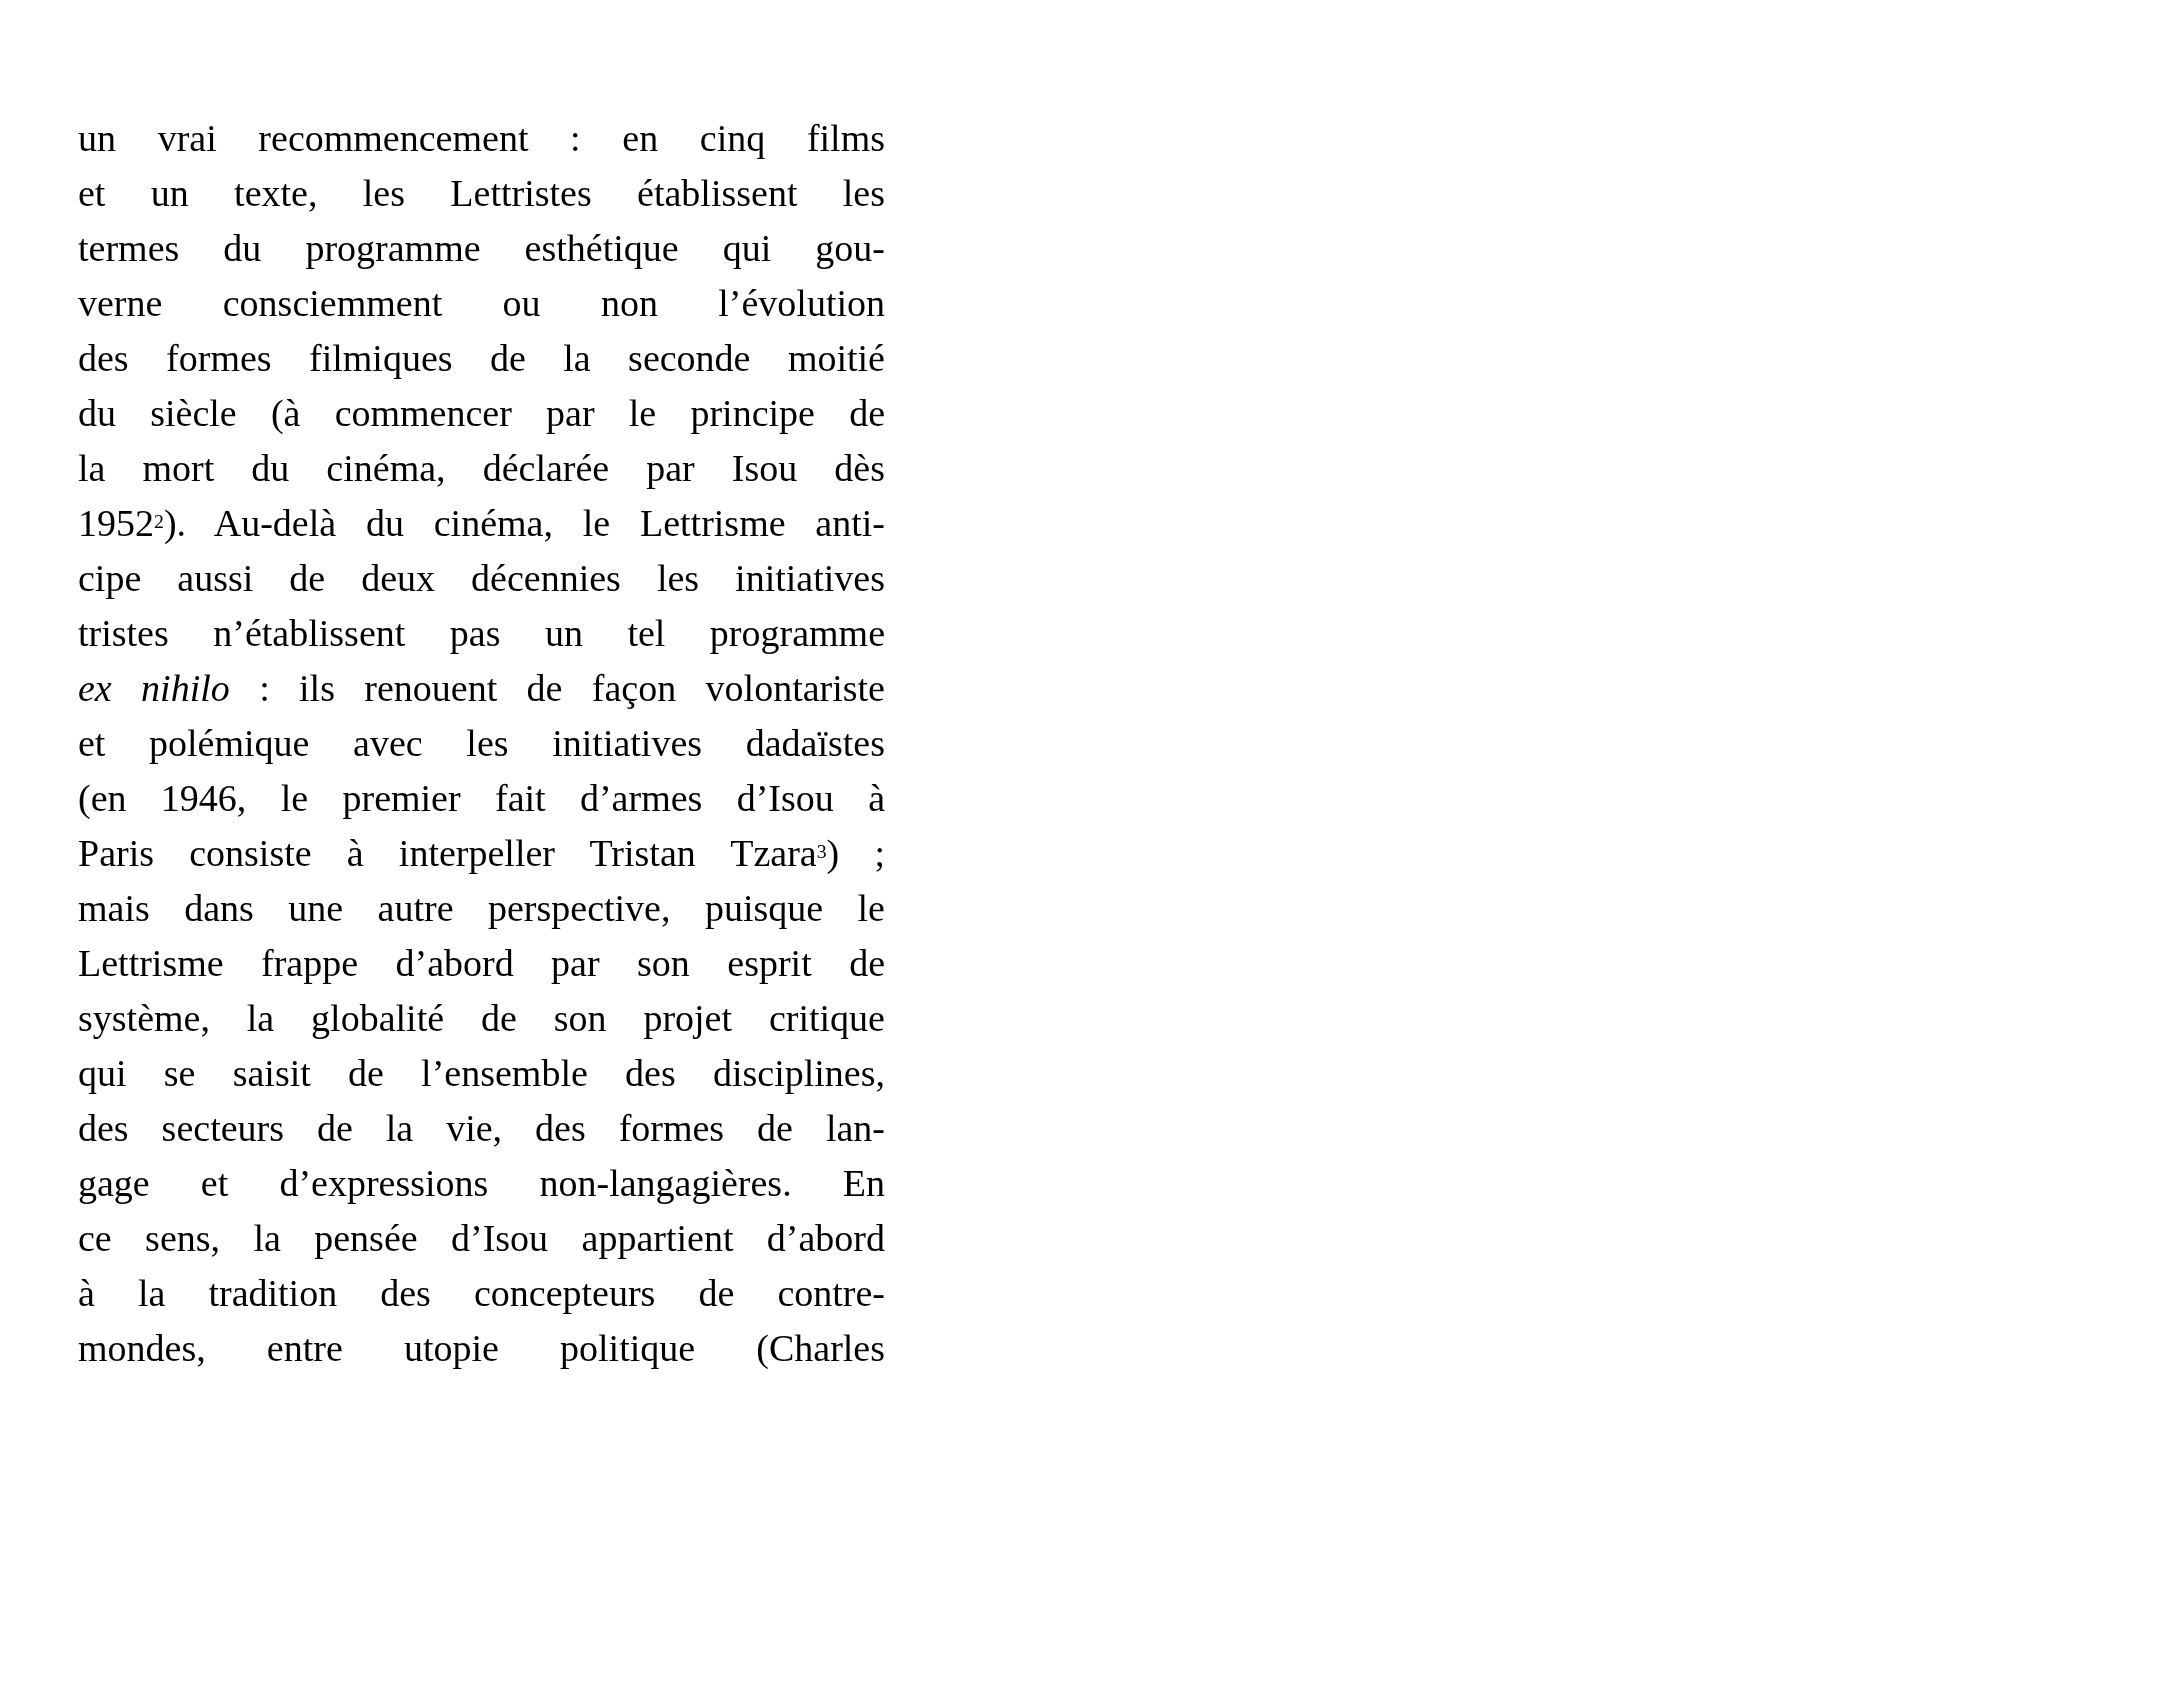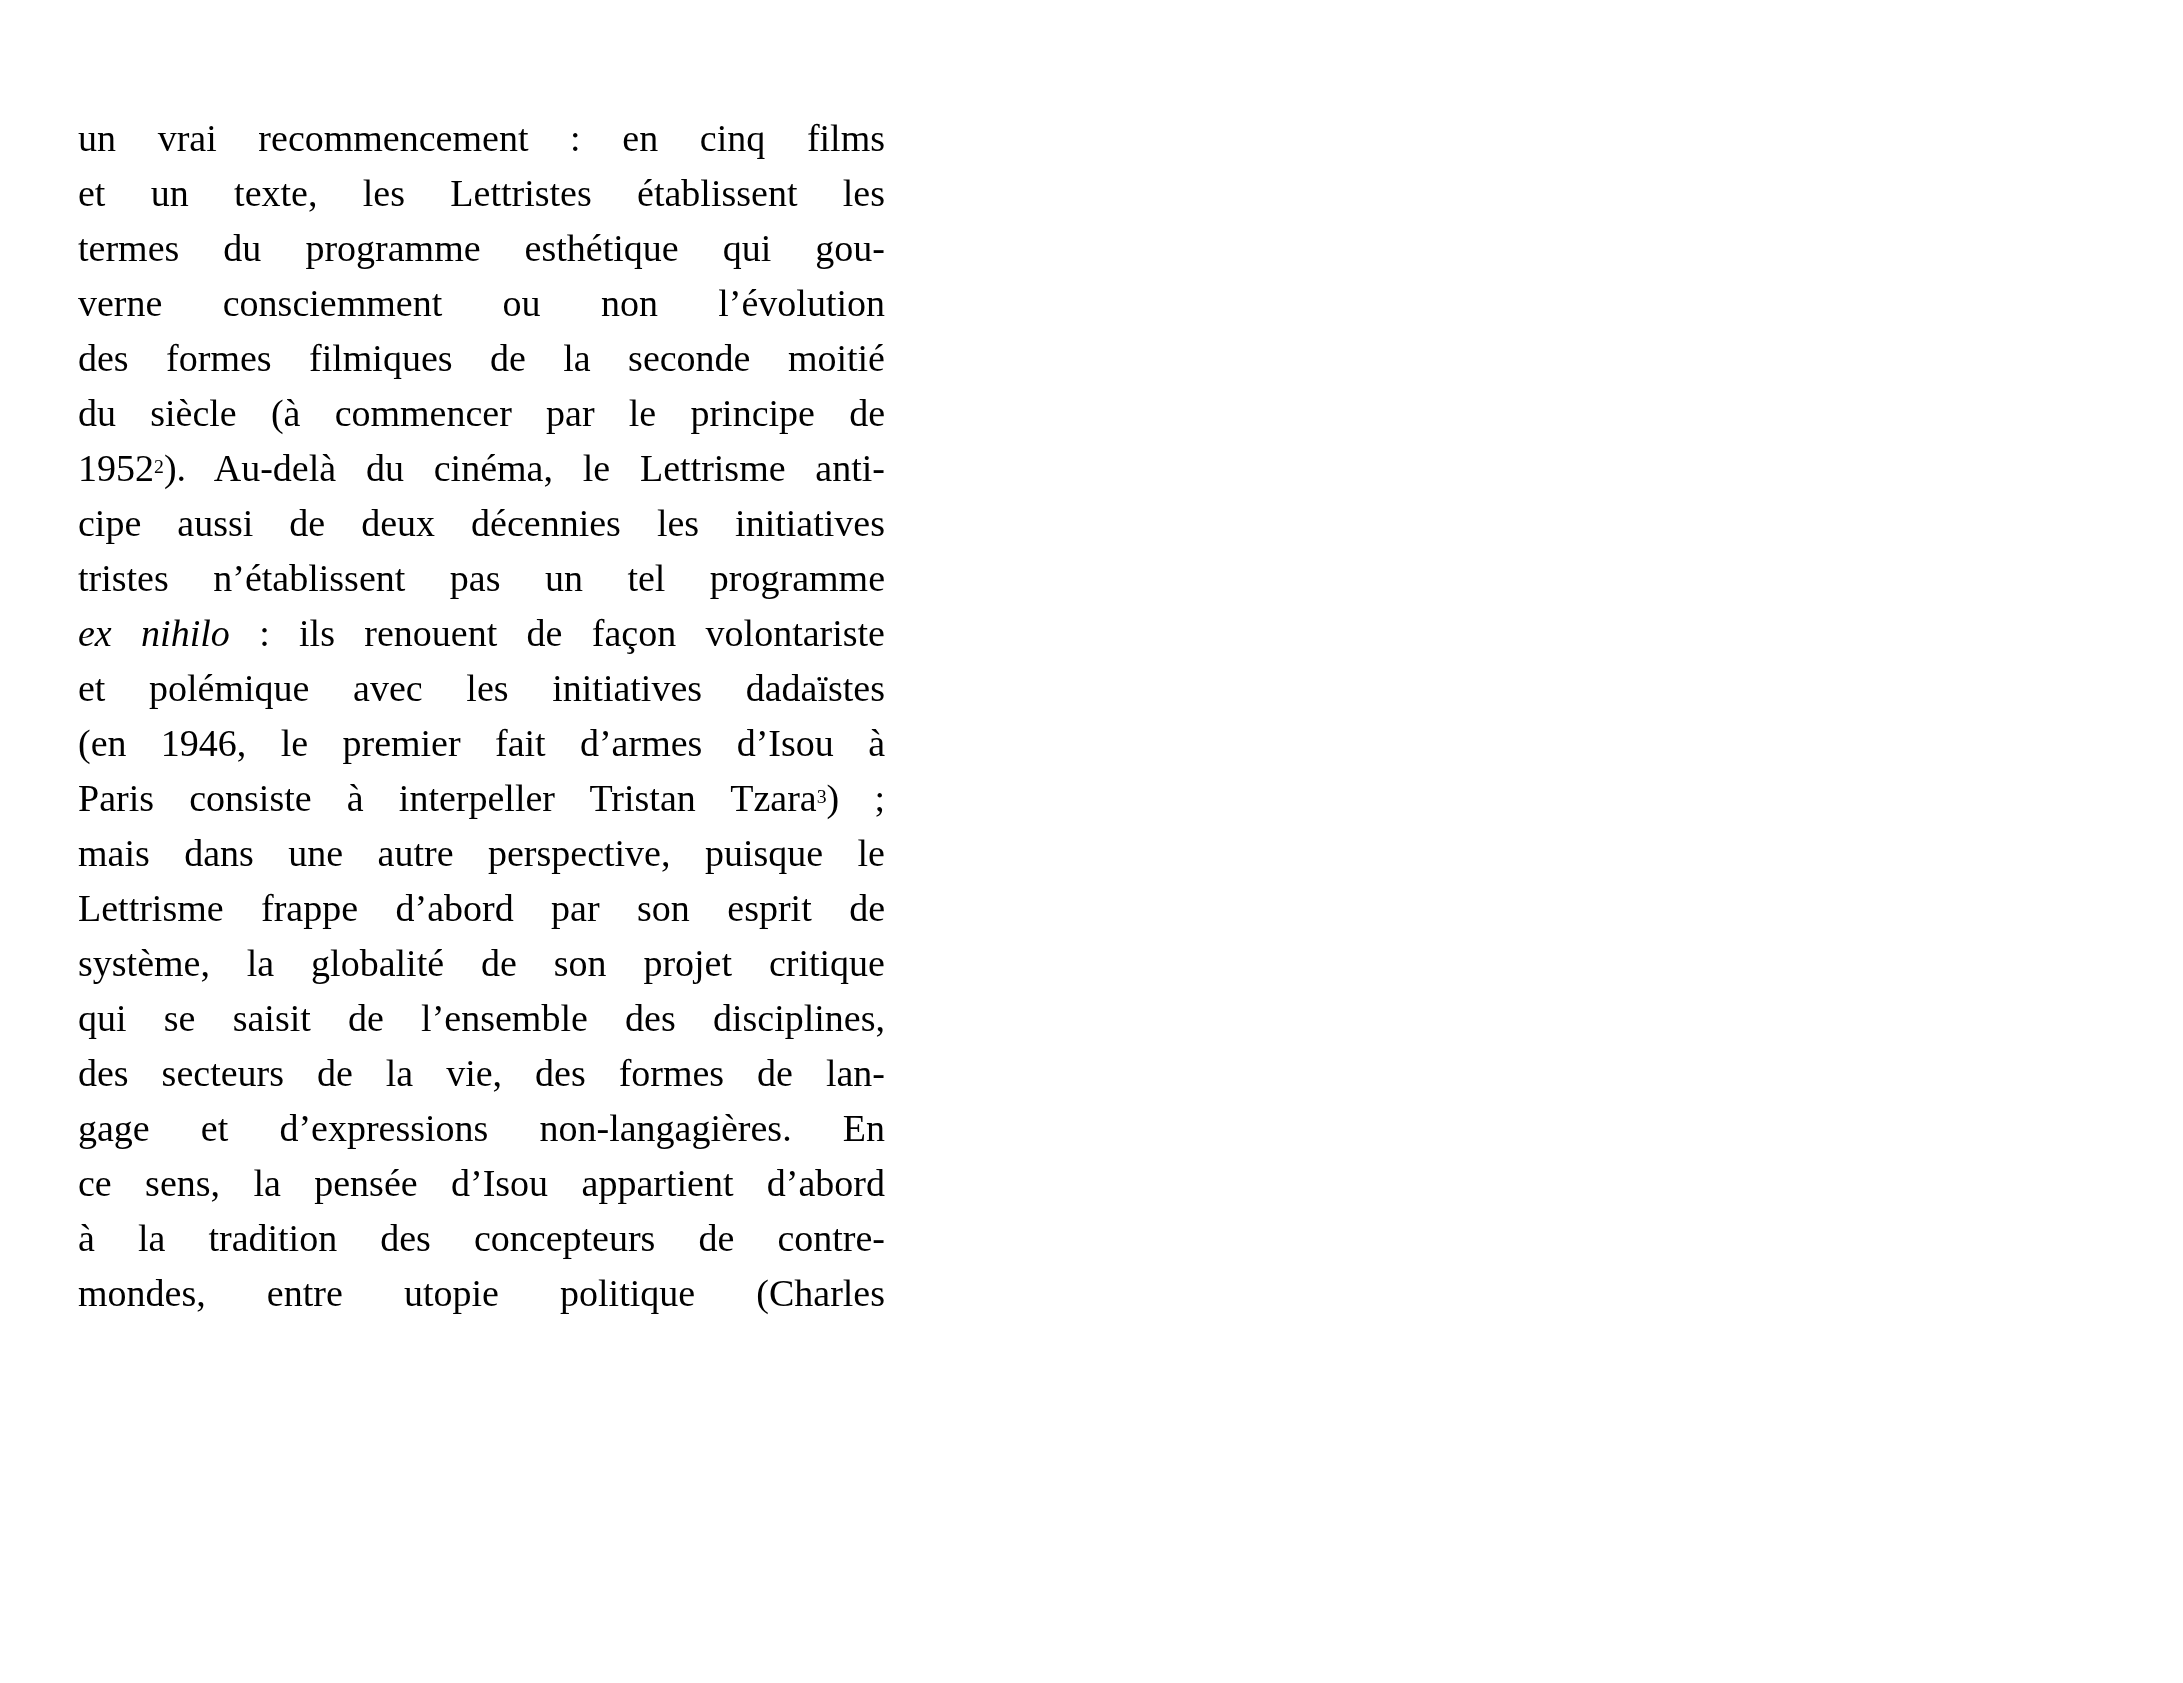--- a/index.html
+++ b/index.html
@@ -56,20 +56,21 @@
 <div class="spread">
 
   <section class="page page-left">
     <div class="textblock left-paragraph">
         <div class="line"><span class="seg-n">un vrai recommencement : en cinq films</span></div>
         <div class="line"><span class="seg-n">et un texte, les Lettristes établissent les</span></div>
         <div class="line"><span class="seg-n">termes du programme esthétique qui gou-</span></div>
         <div class="line"><span class="seg-n">verne consciemment ou non l’évolution</span></div>
         <div class="line"><span class="seg-n">des formes filmiques de la seconde moitié</span></div>
         <div class="line"><span class="seg-n">du siècle (à commencer par le principe de</span></div>
+        <div class="line"><span class="seg-n">la mort du cinéma, déclarée par Isou dès</span></div>
         <div class="line"><span class="seg-n">1952</span><span class="seg-sup">2</span><span class="seg-n">). Au-delà du cinéma, le Lettrisme anti-</span></div>
         <div class="line"><span class="seg-n">cipe aussi de deux décennies les initiatives</span></div>
         <div class="line"><span class="seg-n">tristes n’établissent pas un tel programme</span></div>
         <div class="line"><span class="seg-i">ex nihilo</span><span class="seg-n"> : ils renouent de façon volontariste</span></div>
         <div class="line"><span class="seg-n">et polémique avec les initiatives dadaïstes</span></div>
         <div class="line"><span class="seg-n">(en 1946, le premier fait d’armes d’Isou à</span></div>
         <div class="line"><span class="seg-n">Paris consiste à interpeller Tristan Tzara</span><span class="seg-sup">3</span><span class="seg-n">) ;</span></div>
         <div class="line"><span class="seg-n">mais dans une autre perspective, puisque le</span></div>
         <div class="line"><span class="seg-n">Lettrisme frappe d’abord par son esprit de</span></div>
         <div class="line"><span class="seg-n">système, la globalité de son projet critique</span></div>

